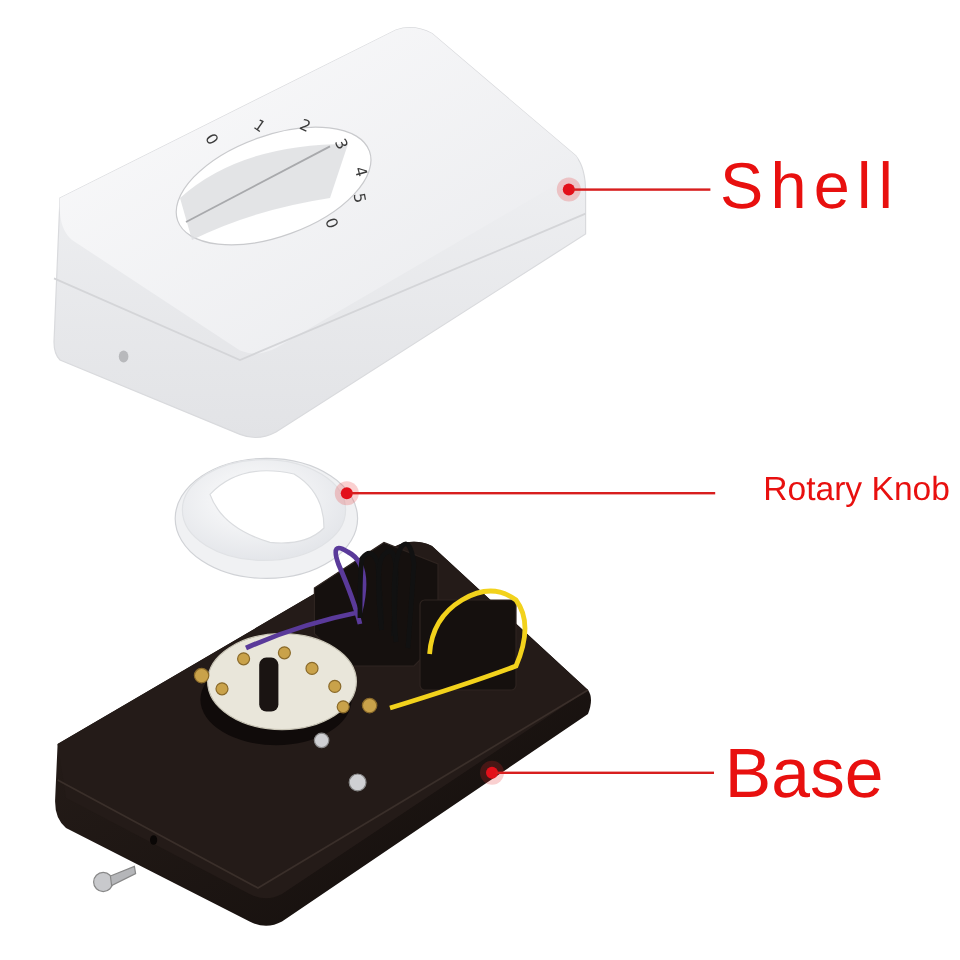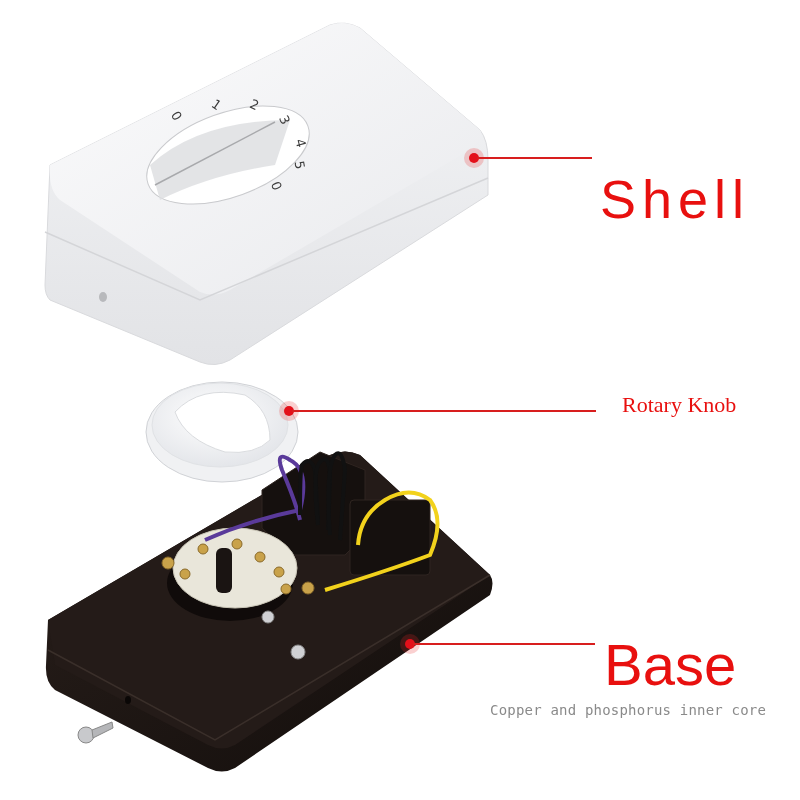--- a/index.html
+++ b/index.html
@@ -94,24 +94,23 @@
       <g>
         <ellipse cx="86" cy="735" rx="8" ry="8" fill="#c8c9cc" stroke="#888" stroke-width="1"></ellipse>
         <path d="M92 730 L112 722 L113 728 L93 738 Z" fill="#b5b6b9" stroke="#888" stroke-width="1"></path>
       </g>
       <ellipse cx="128" cy="700" rx="3" ry="4" fill="#0a0706"></ellipse>
     </g>
   </svg>
 
   <div class="dot" style="left:469px; top:153px;"></div>
   <div class="leader" style="left:477px; top:157px; width:115px;"></div>
-  <div class="label-title" style="left:600px; top:128px; font-size:54px; letter-spacing:6px;margin-top:44px;">Shell</div>
+  <div class="label-title" style="left:600px; top:128px; font-size:54px; letter-spacing:6px;">Shell</div>
 
   <div class="dot" style="left:284px; top:406px;"></div>
   <div class="leader" style="left:292px; top:410px; width:304px;"></div>
-  <div class="label-title" style="left:622px; top:394px; font-size:22px; font-family:Liberation Serif, serif;">Rotary Knob</div>
+  <div class="label-title" style="left:636px; top:394px; font-size:28px; font-family:Liberation Sans, sans-serif;">Rotary Knob</div>
 
   <div class="dot" style="left:405px; top:639px;"></div>
   <div class="leader" style="left:413px; top:643px; width:182px;"></div>
-  <div class="label-title" style="left:604px; top:636px; font-size:58px;text-align:right;">Base</div>
-  <div class="label-sub" style="left:490px; top:702px;">Copper and phosphorus inner core</div>
+  <div class="label-title" style="left:604px; top:616px; font-size:58px;text-align:right;">Base</div>
 
 </div>
 
 </body></html>

